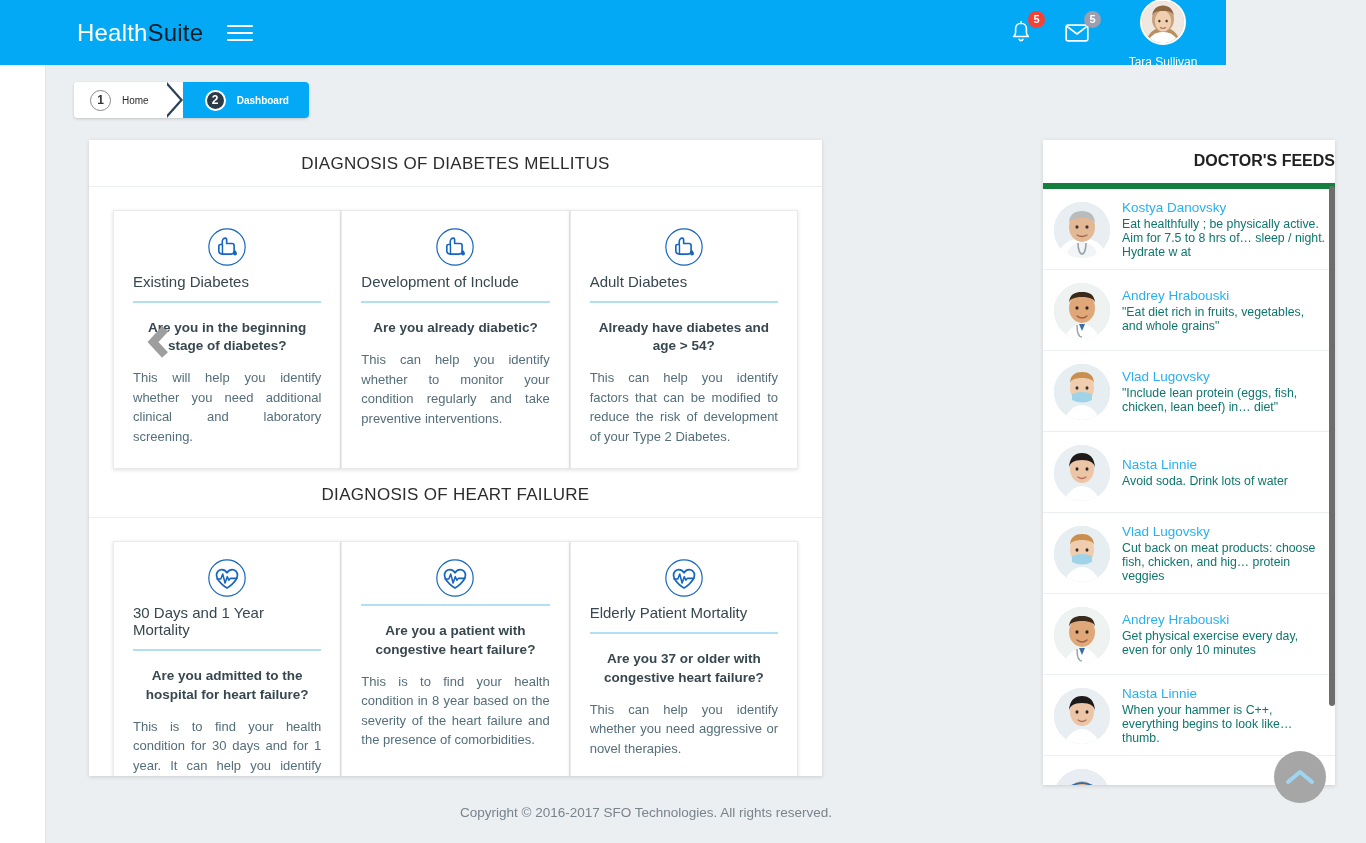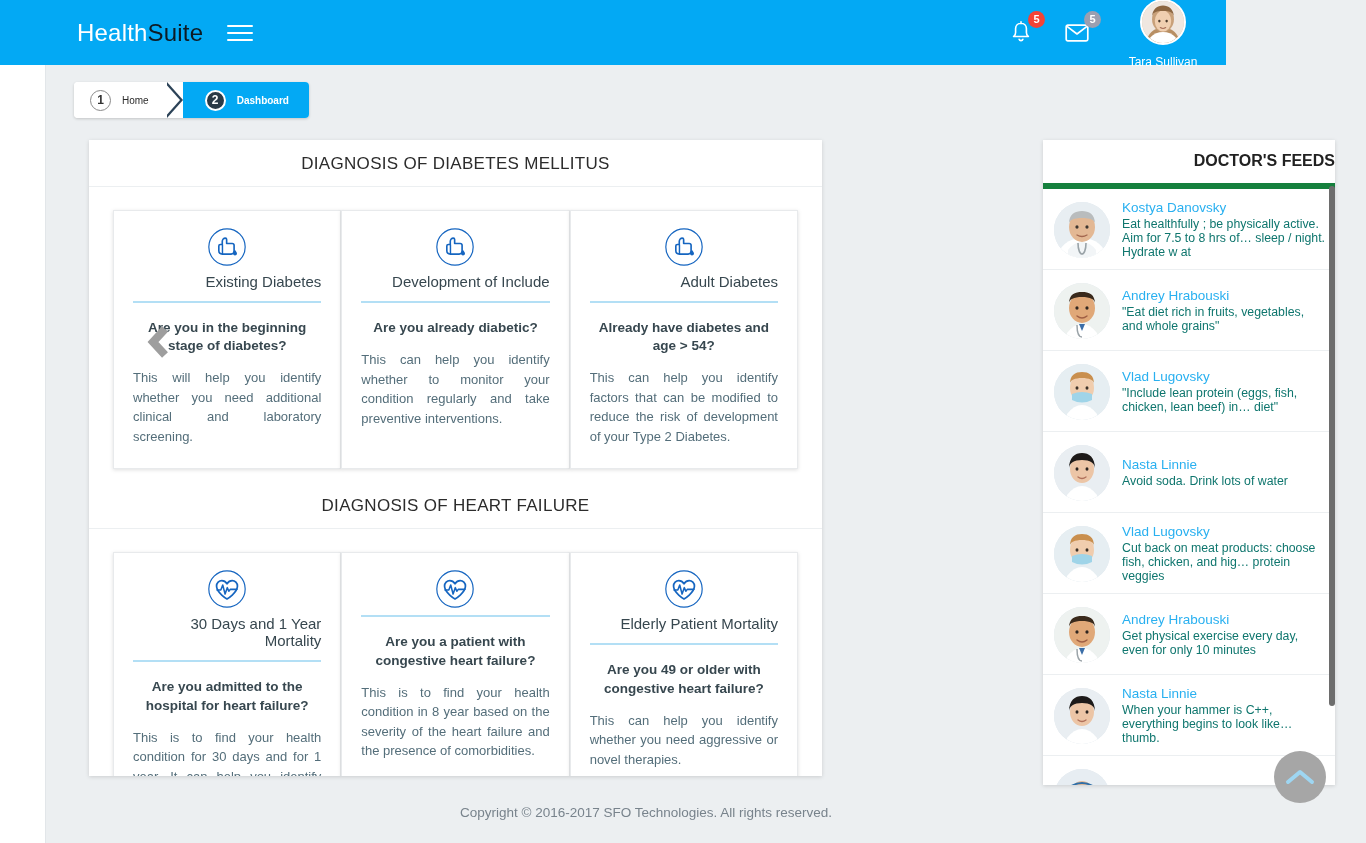--- a/index.html
+++ b/index.html
@@ -174,21 +174,21 @@
 
   .section-title {
     text-align: center;
     font-size: 17px;
     color: #2c2c2c;
     letter-spacing: .3px;
     padding-top: 14px;
     padding-bottom: 12px;
     border-bottom: 1px solid #eceff1;
   }
-  .section-title.second { border-bottom: 1px solid #eceff1; padding-top: 27px; text-align: center; }
+  .section-title.second { border-bottom: 1px solid #eceff1; padding-top: 16px; text-align: center; }
 
   .card-row {
     display: flex;
     justify-content: space-between;
     padding: 23px 24px 0 24px;
     position: relative;
   }
   .card-row.heart { padding-top: 23px; }
 
   .card {
@@ -201,21 +201,21 @@
     cursor: pointer;
   }
   .card.tall { min-height: 262px; }
 
   .card-icon {
     width: 40px; height: 40px;
     margin: 0 auto 6px auto;
     display: block;
   }
   .card-title {
-    text-align: right;
+    text-align: left;
     font-size: 15px;
     color: #37474f;
     padding-bottom: 11px;
   }
   .card-divider {
     height: 2px;
     background: #b3dff5;
     margin-bottom: 16px;
   }
   .card-question {
@@ -480,21 +480,21 @@
     </div>
 
     <div class="card tall">
       <svg class="card-icon" viewBox="0 0 44 44">
         <circle cx="22" cy="22" r="20" fill="none" stroke="#1565c0" stroke-width="1.3"></circle>
         <path d="M22 33S10.5 26.2 10.5 18.8c0-3.5 2.7-6 5.8-6 2.4 0 4.4 1.4 5.7 3.4 1.3-2 3.3-3.4 5.7-3.4 3.1 0 5.8 2.5 5.8 6C33.5 26.2 22 33 22 33z" fill="none" stroke="#1565c0" stroke-width="1.9" stroke-linejoin="round"></path>
         <path d="M11 23h4.2l2.1-5.4 2.6 10 2.4-7.1 1.7 4 1.6-2.1h7.4" fill="none" stroke="#1565c0" stroke-width="1.7" stroke-linecap="round" stroke-linejoin="round"></path>
       </svg>
       <div class="card-title">Elderly Patient Mortality</div>
       <div class="card-divider"></div>
-      <div class="card-question">Are you 49 or older with congestive heart failure?</div>
+      <div class="card-question">Are you 37 or older with congestive heart failure?</div>
       <div class="card-desc">This can help you identify whether you need aggressive or novel therapies.</div>
     </div>
   </div>
 
   <div class="carousel-arrow prev">
     <svg viewBox="0 0 26 34" width="26" height="34">
       <path d="M20 4 L8 17 L20 30" fill="none" stroke="#9e9e9e" stroke-width="8" stroke-linecap="butt" stroke-linejoin="miter"></path>
     </svg>
   </div>
 

